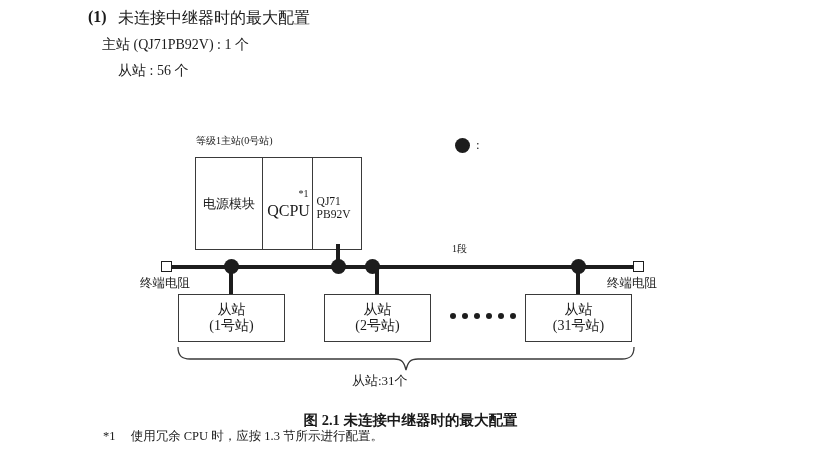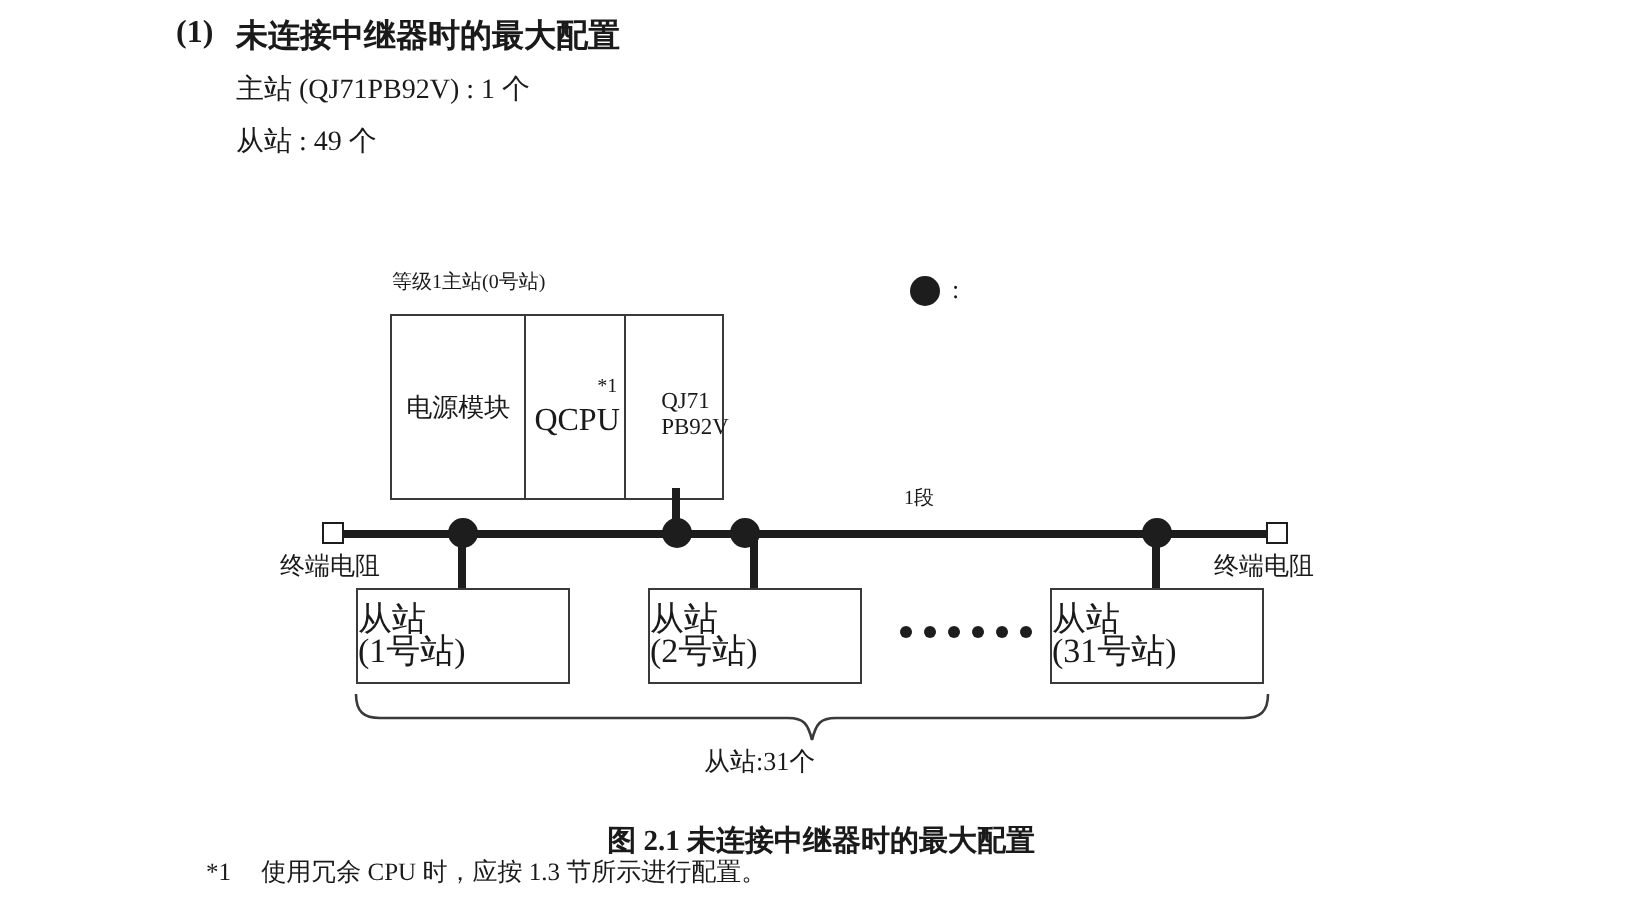--- a/index.html
+++ b/index.html
@@ -13,24 +13,24 @@
   }
   .abs{position:absolute;}
 
   
   #heading-number{
     left:88px;top:8px;
     font-size:16px;font-weight:bold;letter-spacing:0px;
   }
   #heading-title{
     left:118px;top:8px;
-    font-size:16px;font-weight:bold;
+    font-size:16px;font-weight:normal;
   }
   #spec-master{
-    left:118px;top:36px;font-size:14px;
+    left:102px;top:36px;font-size:14px;
   }
   #spec-slave{
     left:118px;top:62px;font-size:14px;
   }
 
   
   #legend{
     left:455px;top:137px;
     display:flex;align-items:center;gap:6px;
     font-size:13px;
@@ -58,21 +58,20 @@
     font-size:13px;
   }
   .cell-power{width:68px;border-right:1px solid #3a3a3a;}
   .cell-cpu{width:50px;border-right:1px solid #3a3a3a;position:relative;}
   .cell-net{width:49px;}
   .cpu-label{font-size:16px;position:absolute;left:4px;top:44px;}
   .cpu-note{font-size:10px;position:absolute;right:3px;top:30px;font-weight:normal;}
   .net-label{
     font-size:11.5px;line-height:13px;position:absolute;left:4px;top:37px;
     text-align:left;
-    margin-left:14px;
   }
 
   
   #bus-line{
     left:167px;top:265px;width:472px;height:4px;background:#1d1d1d;
   }
   .term{
     width:11px;height:11px;background:#ffffff;border:1.6px solid #1d1d1d;
     box-sizing:border-box;
   }
@@ -87,22 +86,22 @@
   }
   .drop{
     width:4px;background:#1d1d1d;
   }
   #segment-label{left:452px;top:242px;font-size:10px;}
 
   
   .slave-box{
     top:294px;width:107px;height:48px;
     border:1px solid #3a3a3a;box-sizing:border-box;
-    display:flex;flex-direction:column;align-items:flex-start;justify-content:center;
-    font-size:17px;line-height:16px;
+    display:flex;flex-direction:column;align-items:center;justify-content:center;
+    font-size:14px;line-height:16px;
   }
   #slave-1{left:178px;}
   #slave-2{left:324px;}
   #slave-3{left:525px;}
 
   #ellipsis{
     left:450px;top:313px;
     display:flex;gap:6px;align-items:center;
   }
   #ellipsis i{
@@ -122,21 +121,21 @@
     left:103px;top:428px;font-size:12.5px;
   }
   #footnote .mark{margin-right:12px;}
 </style>
 </head>
 <body>
 
 <div class="abs" id="heading-number">(1)</div>
 <div class="abs" id="heading-title">未连接中继器时的最大配置</div>
 <div class="abs" id="spec-master">主站 (QJ71PB92V) : 1 个</div>
-<div class="abs" id="spec-slave">从站 : 49 个</div>
+<div class="abs" id="spec-slave">从站 : 56 个</div>
 
 <div class="abs" id="legend">
   <span class="dot"></span>
   <span class="colon">:</span>
 </div>
 
 <div class="abs" id="master-caption">等级1主站(0号站)</div>
 
 <div class="abs" id="master-box">
   <div class="cell cell-power">

